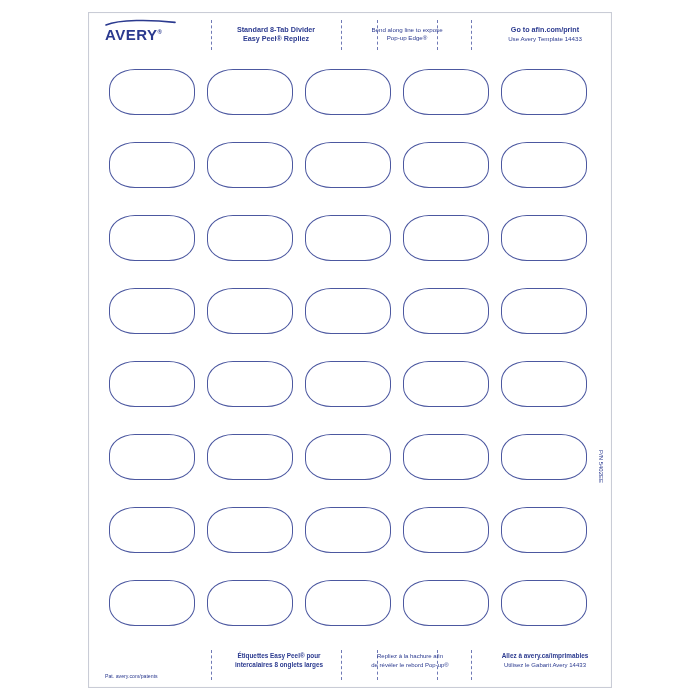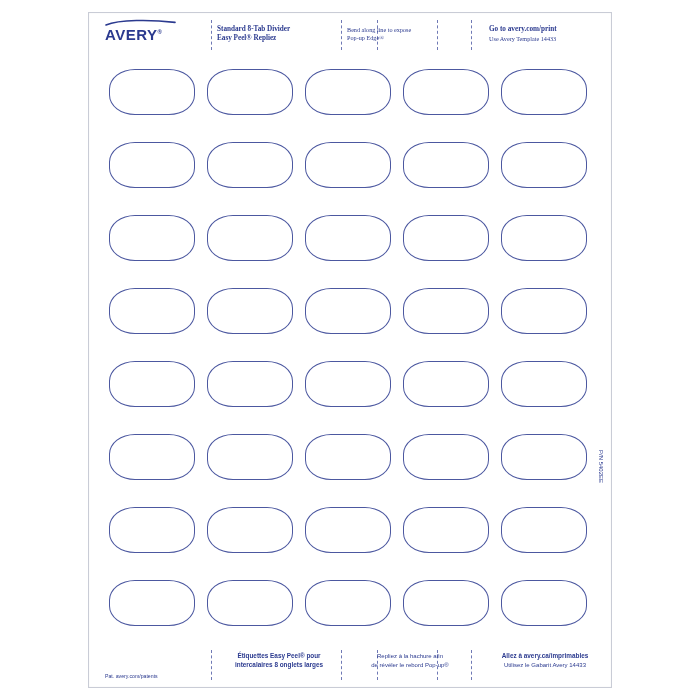--- a/index.html
+++ b/index.html
@@ -70,25 +70,25 @@
   }
   .logo-swoosh {
     position: absolute;
     left: 0px;
     top: -5px;
     width: 78px;
     height: 7px;
   }
   .hdr-block {
     position: absolute;
+    text-align: center;
     color: #2b3a8f;
     font-size: 7.2px;
     line-height: 9px;
     font-weight: bold;
-    font-family: Liberation Serif, serif;
   }
   .hdr-block.b1 { left: 128px; top: 12px; width: 118px; }
   .hdr-block.b2 { left: 258px; top: 13px; width: 120px; font-weight: normal; font-size: 6.2px; line-height: 8px;}
   .hdr-block.b3 { left: 400px; top: 12px; width: 112px; }
   .hdr-block.b3 .sub { font-weight: normal; font-size: 6.2px; }
 
   
   .footer {
     position: absolute;
     left: 0;
@@ -189,21 +189,21 @@
         <div>Standard 8-Tab Divider</div>
         <div>Easy Peel® Repliez</div>
       </div>
 
       <div class="hdr-block b2">
         <div>Bend along line to expose</div>
         <div>Pop-up Edge®</div>
       </div>
 
       <div class="hdr-block b3">
-        <div>Go to avery.com/print</div>
+        <div>Go to afin.com/print</div>
         <div class="sub">Use Avery Template 14433</div>
       </div>
     </div>
 
     <div class="grid">
       <div class="row">
         <div class="label c0"></div>
         <div class="label c1"></div>
         <div class="label c2"></div>
         <div class="label c3"></div>

